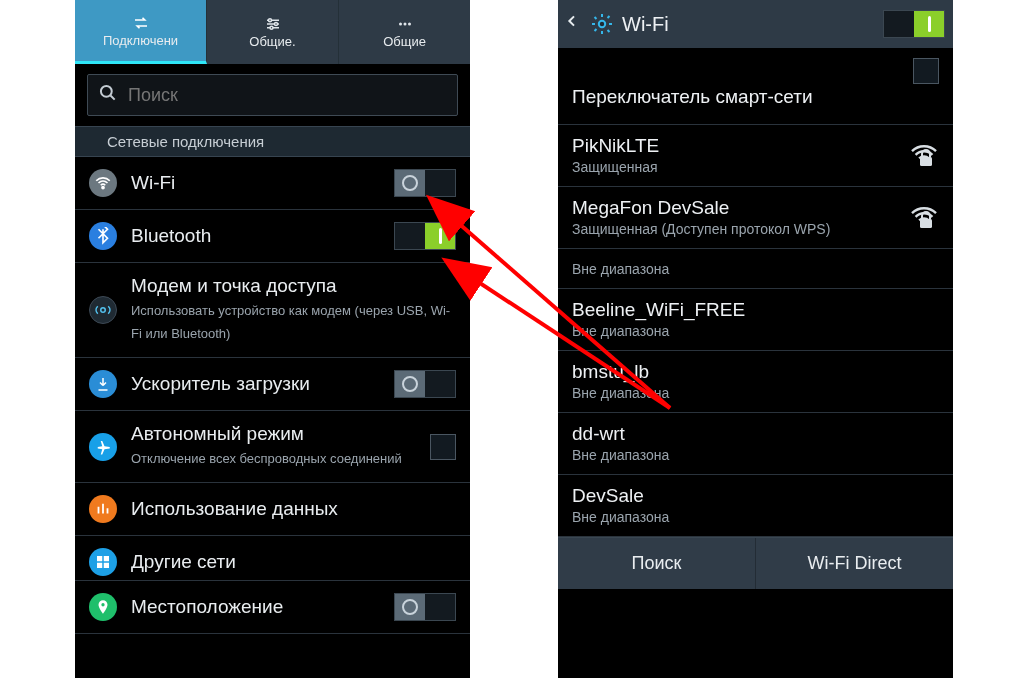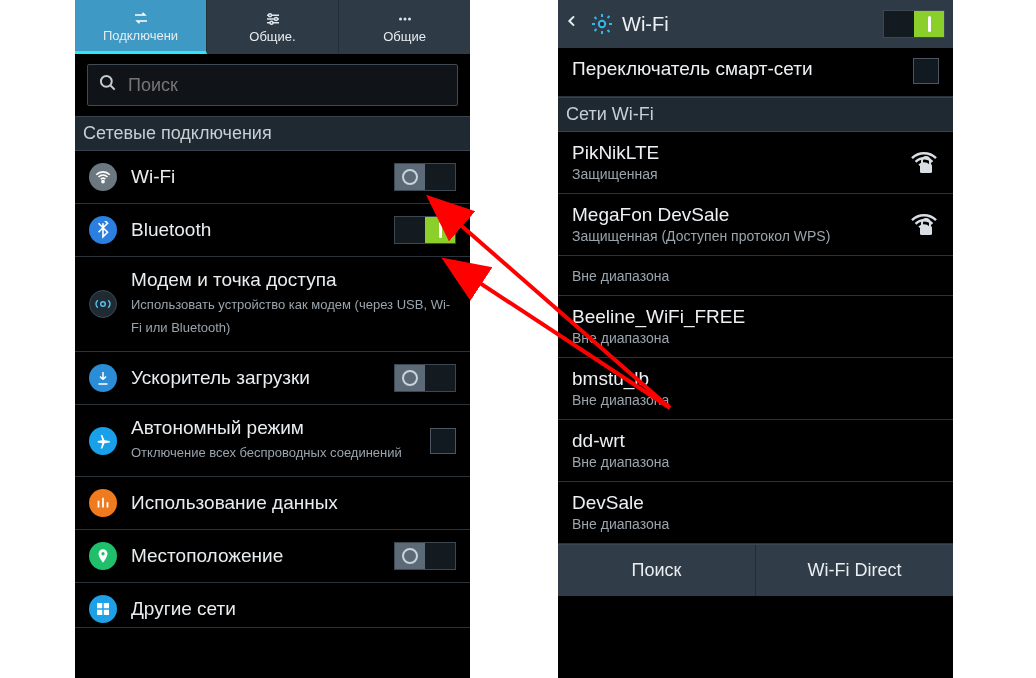--- a/index.html
+++ b/index.html
@@ -3,34 +3,34 @@
 <meta charset="utf-8">
 <style>
   * { margin:0; padding:0; box-sizing:border-box; font-family: Arial, Helvetica, sans-serif; }
   body { background:#fff; width:1036px; height:678px; position:relative; }
 
   .phone { position:absolute; top:0; width:395px; background:#000; overflow:hidden; }
   .phone.left  { left:75px;  height:678px; }
   .phone.right { left:558px; height:678px; }
 
   
-  .tabbar { display:flex; background:#2e3a46; height:54px; }
+  .tabbar { display:flex; background:#2e3a46; height:64px; }
   .tab { flex:1; display:flex; flex-direction:column; align-items:center; justify-content:center;
          color:#e8ecef; font-size:13px; border-right:1px solid #243038; gap:2px; cursor:pointer; }
   .tab:last-child { border-right:none; }
   .tab.active { background:#3e99c4; border-bottom:3px solid #2fe6f7; }
   .tab .icon { width:18px; height:18px; display:flex; align-items:center; justify-content:center; }
   .tab-label { font-size:13px; line-height:14px; white-space:nowrap; overflow:hidden; }
 
   
   .searchbar { margin:10px 12px; background:#101418; border:1px solid #3f4a54; border-radius:2px;
                height:42px; display:flex; align-items:center; padding:0 10px; gap:10px; }
   .searchbar input { flex:1; background:transparent; border:none; outline:none; color:#aab3bb; font-size:18px; }
 
-  .section-hdr { background:#1e2932; color:#c7ced4; font-size:18px; padding:6px 8px; border-top:1px solid #374450; border-bottom:1px solid #374450; }
+  .section-hdr { background:#1e2932; color:#c7ced4; font-size:15px; padding:6px 32px; border-top:1px solid #374450; border-bottom:1px solid #374450; }
 
   .row { display:flex; align-items:center; padding:12px 14px; border-bottom:1px solid #2a333c; gap:14px; }
   .row .ic { width:28px; height:28px; border-radius:14px; flex:0 0 28px; display:flex; align-items:center; justify-content:center; }
   .row .tx { flex:1; color:#e9edf0; }
   .row .tx .t1 { font-size:19px; line-height:22px; }
   .row .tx .t2 { font-size:13px; color:#9aa4ad; line-height:23px; margin-top:2px; }
 
   .toggle { width:62px; height:28px; background:#131a20; border:1px solid #3b4751; position:relative; cursor:pointer; }
   .toggle .thumb { position:absolute; top:0; height:26px; width:30px; display:flex; align-items:center; justify-content:center; }
   .toggle.off .thumb { left:0;  background:#5b6a76; }
@@ -51,21 +51,21 @@
   .ic-more      { background:#1da0e6; border-radius:4px; }
   .ic svg { width:18px; height:18px; }
 
   
   .titlebar { background:#2e3a46; height:48px; display:flex; align-items:center; gap:6px; padding:0 8px 0 4px; }
   .back-chevron { width:20px; color:#e2e7eb; font-size:24px; text-align:center; cursor:pointer; }
   .gear { width:28px; height:28px; display:flex; align-items:center; justify-content:center; }
   .titlebar .ttl { flex:1; color:#eef1f4; font-size:20px; }
 
   .smartnet { padding:10px 14px 12px; border-bottom:1px solid #2a333c; display:flex; gap:12px; }
-  .smartnet .sn-txt { flex:1; }
+  .smartnet .sn-txt { flex:1;margin-top:28px; }
   .smartnet .sn-title { color:#eef1f4; font-size:19px; margin-bottom:4px; }
   .smartnet .sn-sub   { color:#9aa4ad; font-size:14px; line-height:18px; }
 
   .net-row { padding:10px 14px; border-bottom:1px solid #2a333c; display:flex; align-items:center; cursor:pointer; }
   .net-row .nt1 { color:#eef1f4; font-size:19px; line-height:22px; }
   .net-row .nt2 { color:#9aa4ad; font-size:14px; line-height:17px; margin-top:2px; }
   .net-row .ntx { flex:1; }
   .wifi-ic { width:30px; height:24px; position:relative; }
   .wifi-ic svg { width:30px; height:24px; }
   .lock-badge { position:absolute; right:-2px; bottom:-2px; width:10px; height:10px; }
@@ -199,47 +199,47 @@
     <div class="ic ic-data">
       <svg viewBox="0 0 24 24" fill="none" stroke="#fff" stroke-width="2.4">
         <path d="M6 18V9m6 9V5m6 13v-7"></path>
         </svg>
       </div>
     <div class="tx">
         <div class="t1">Использование данных</div>
       </div>
   </div>
 
-  <div class="row">
-    <div class="ic ic-loc">
-      <svg viewBox="0 0 24 24" fill="#fff">
-          <path d="M12 3c-3.3 0-6 2.7-6 6 0 4.5 6 12 6 12s6-7.5 6-12c0-3.3-2.7-6-6-6zm0 8.2A2.2 2.2 0 1112 6.8a2.2 2.2 0 010 4.4z"></path>
-        </svg>
-      </div>
-    <div class="tx">
-        <div class="t1">Местоположение</div>
-      </div>
-    <div class="toggle off">
-        <div class="thumb"></div>
-      </div>
-  </div>
-
   <div class="row" style="padding-bottom:4px;">
     <div class="ic ic-more">
       <svg viewBox="0 0 24 24" fill="#fff">
           <rect x="4" y="4" width="7" height="7"></rect>
           <rect x="13" y="4" width="7" height="7"></rect>
           <rect x="4" y="13" width="7" height="7"></rect>
           <rect x="13" y="13" width="7" height="7"></rect>
         </svg>
       </div>
     <div class="tx">
         <div class="t1">Другие сети</div>
       </div>
   </div>
+
+  <div class="row">
+    <div class="ic ic-loc">
+      <svg viewBox="0 0 24 24" fill="#fff">
+          <path d="M12 3c-3.3 0-6 2.7-6 6 0 4.5 6 12 6 12s6-7.5 6-12c0-3.3-2.7-6-6-6zm0 8.2A2.2 2.2 0 1112 6.8a2.2 2.2 0 010 4.4z"></path>
+        </svg>
+      </div>
+    <div class="tx">
+        <div class="t1">Местоположение</div>
+      </div>
+    <div class="toggle off">
+        <div class="thumb"></div>
+      </div>
+  </div>
 </div>
 
 <div class="phone right">
   <div class="titlebar">
     <div class="back-chevron">
       <svg width="16" height="24" viewBox="0 0 24 24" fill="none" stroke="#e7ecef" stroke-width="3">
           <path d="M15 5l-7 7 7 7"></path>
         </svg>
     </div>
     <div class="gear">
@@ -254,21 +254,20 @@
       </div>
   </div>
 
   <div class="smartnet">
     <div class="sn-txt">
       <div class="sn-title">Переключатель смарт-сети</div>
     </div>
     <div class="checkbox"></div>
   </div>
 
-  <div class="section-hdr">Сети Wi-Fi</div>
 
   <div id="net-list">
       <div class="net-row">
         <div class="ntx">
       <div class="nt1">PikNikLTE</div>
       <div class="nt2">Защищенная</div>
     </div>
         <div class="wifi-ic">
       <svg viewBox="0 0 24 20" fill="none" stroke="#d8dee3" stroke-width="2">
         <path d="M2 6c5.5-5.5 14.5-5.5 20 0M5 9c4-4 10-4 14 0M8 12c2.3-2.3 5.7-2.3 8 0"></path>

